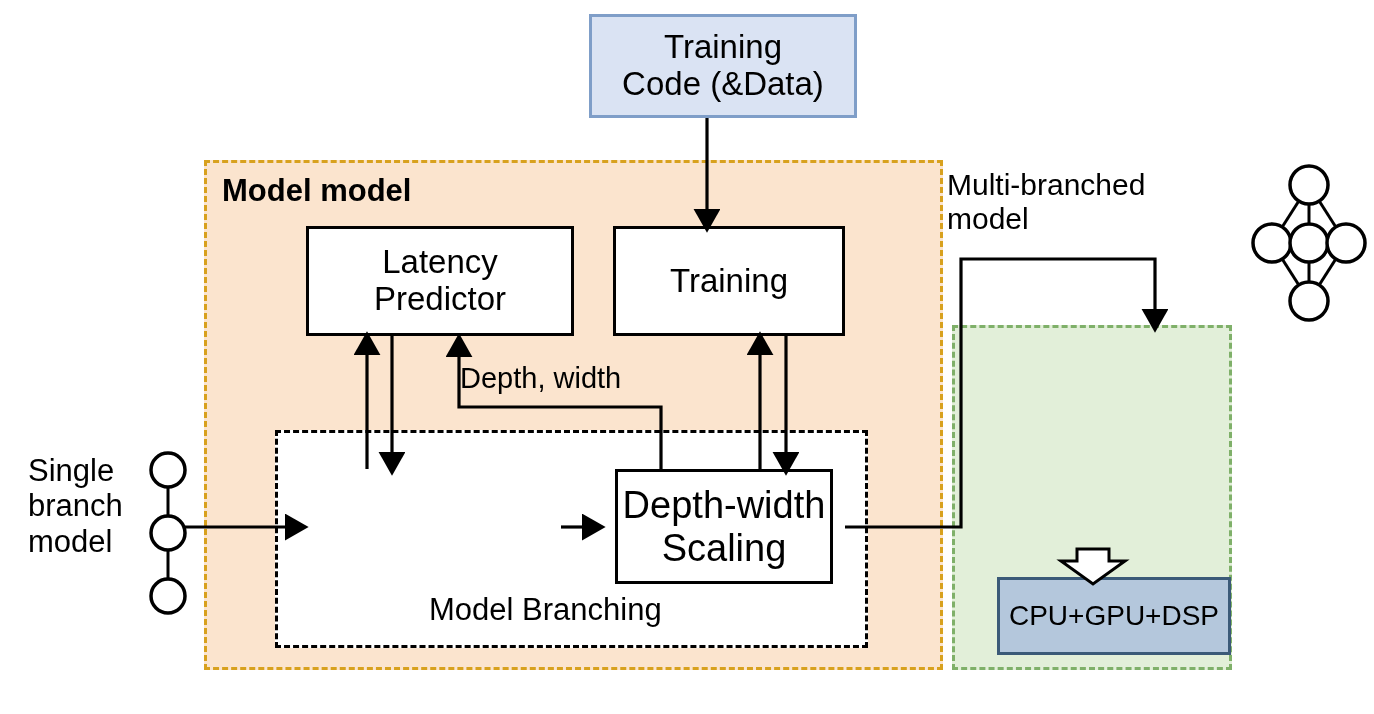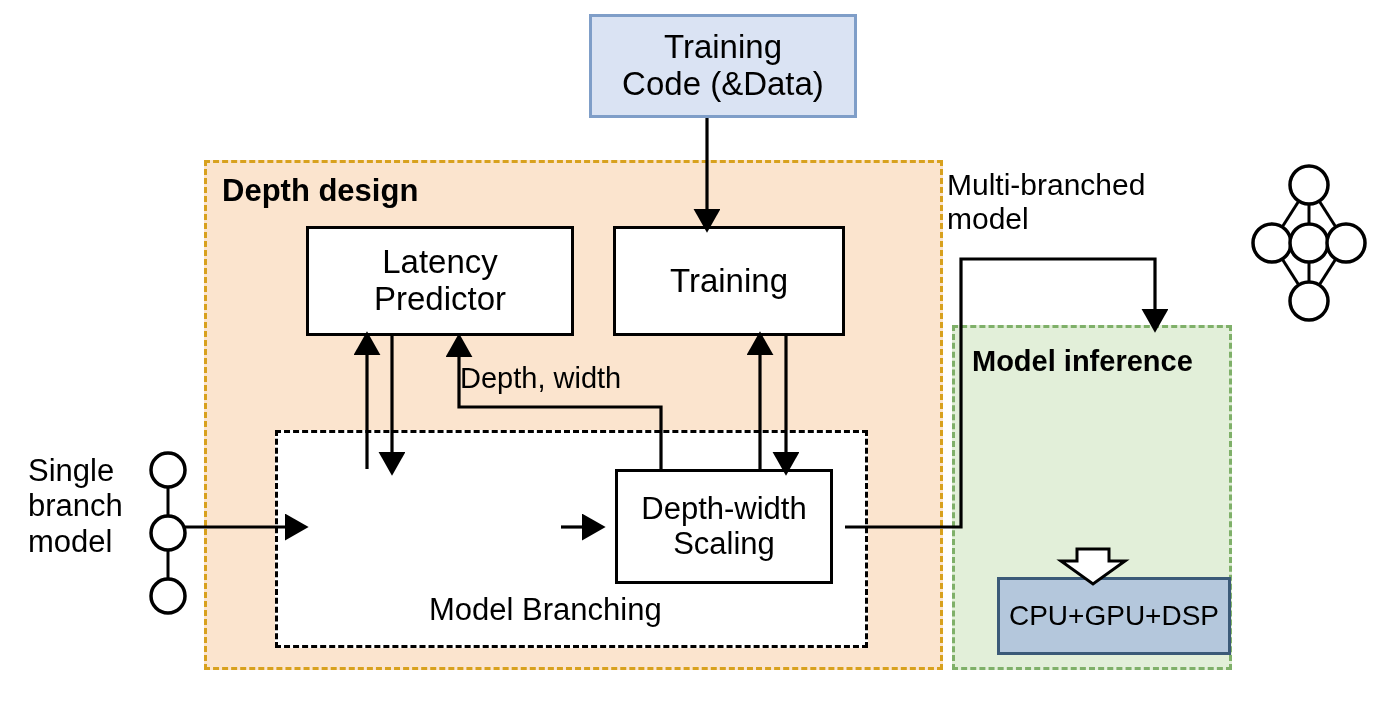--- a/index.html
+++ b/index.html
@@ -104,21 +104,21 @@
     top: 469px;
     width: 258px;
     height: 115px;
     font-size: 31px;
   }
   .box-scaling {
     left: 599px;
     top: 469px;
     width: 218px;
     height: 115px;
-    font-size: 31px;
+    font-size: 38px;
   }
   .box-scheduler {
     left: 981px;
     top: 452px;
     width: 224px;
     height: 96px;
     font-size: 28px;
   }
   .box-hardware {
     left: 981px;
@@ -179,24 +179,23 @@
   }
   .g-single { left: 138px; top: 448px; }
   .g-multi  { left: 1248px; top: 163px; }
 </style>
 </head>
 <body>
 
 <div id="canvas">
 
   <div class="region region-design"></div>
-  <div class="region-title title-design">Depth design</div>
+  <div class="region-title title-design">Model model</div>
 
   <div class="region region-inference"></div>
-  <div class="region-title title-inference">Model inference</div>
 
   <div class="region region-branching"></div>
   <div class="label lbl-branching">Model Branching</div>
 
   <div class="box box-training-code">Training<br>Code (&amp;Data)</div>
   <div class="box box-latency">Latency<br>Predictor</div>
   <div class="box box-training">Training</div>
   <div class="box box-scaling">Depth-width<br>Scaling</div>
   <div class="box box-hardware">CPU+GPU+DSP</div>
 

